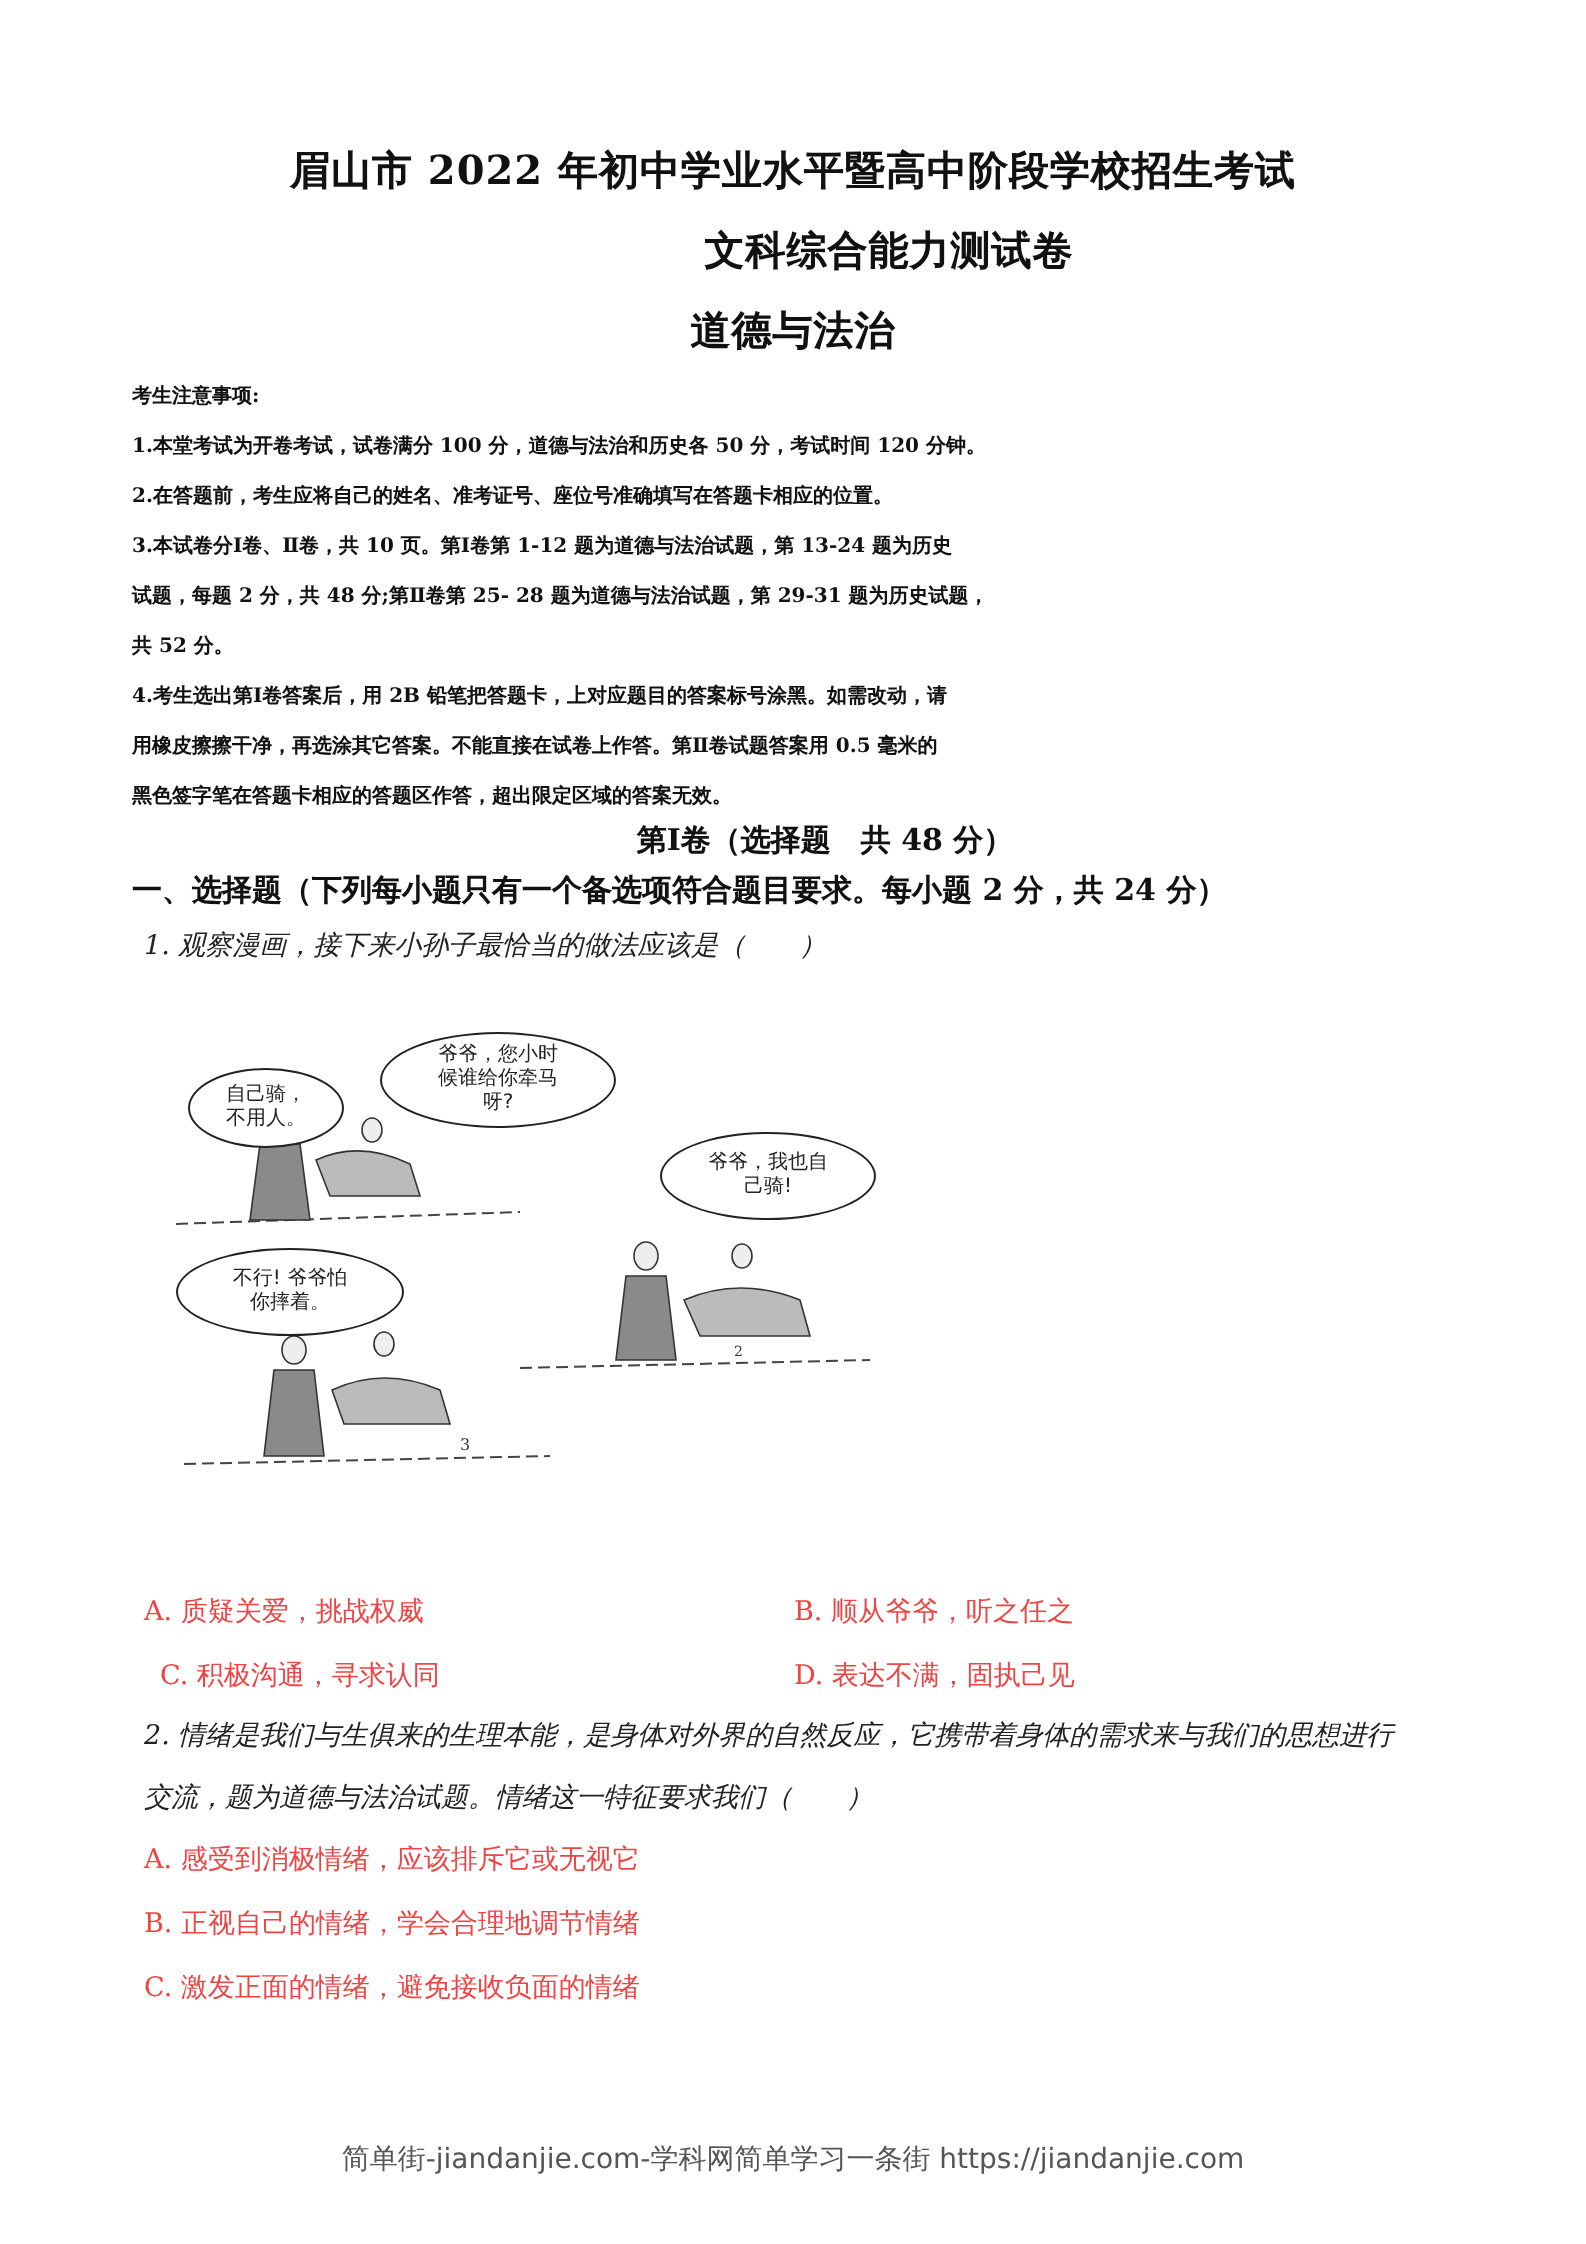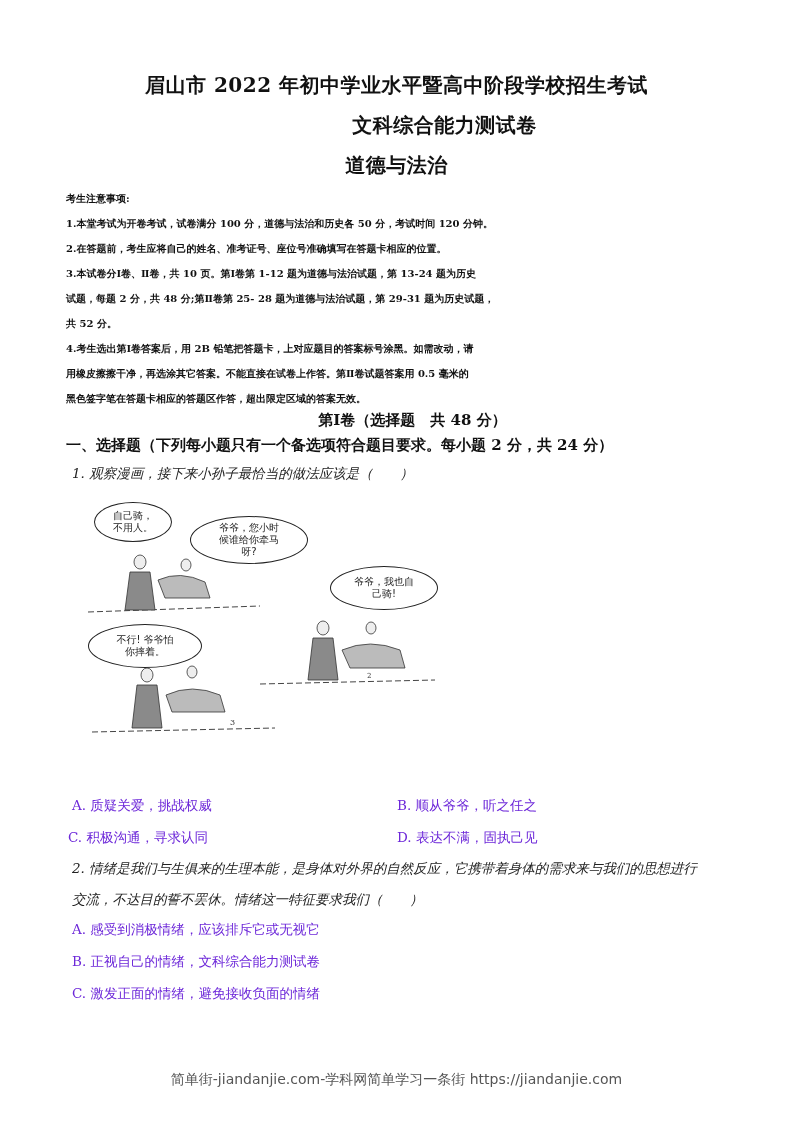--- a/index.html
+++ b/index.html
@@ -4,21 +4,21 @@
 <style>
   html, body { margin: 0; padding: 0; background: #fff; }
   body { width: 793px; height: 1122px; position: relative; overflow: hidden;
          font-family: "DejaVu Serif", "Liberation Serif", serif; color: #111; }
   .abs { position: absolute; }
   .title { left: 0; width: 793px; text-align: center; font-weight: bold; font-size: 20px; letter-spacing: 0.5px; }
   .notice { left: 66px; width: 665px; font-weight: bold; font-size: 10px; line-height: 25px; }
   .notice div { white-space: nowrap; }
   .section-head { font-weight: bold; font-size: 15px; }
   .q { left: 72px; font-size: 13.5px; line-height: 31px; color: #222; white-space: nowrap; font-style: italic; }
-  .opt { font-size: 13.5px; color: #6d28d9; white-space: nowrap; }
+  .opt { font-size: 13.5px; color: #ef4444; white-space: nowrap; }
   .footer { left: 0; width: 793px; text-align: center; font-family: "DejaVu Sans", sans-serif; font-size: 14px; color: #555; }
   .comic { left: 80px; top: 500px; width: 360px; height: 250px; }
   .bubble { position: absolute; border: 1.5px solid #222; border-radius: 50%; background: #fff;
             font-family: "DejaVu Sans", sans-serif; font-size: 10px; text-align: center; line-height: 12px;
             display: flex; align-items: center; justify-content: center; color: #222; }
 </style>
 </head>
 <body>
 
 <div class="abs title" style="top:72px;">眉山市 2022 年初中学业水平暨高中阶段学校招生考试</div>
@@ -59,38 +59,38 @@
       <path d="M262 150 Q290 138 320 150 L325 168 L270 168 Z" fill="#bbb"></path>
       <ellipse cx="291" cy="128" rx="5" ry="6" fill="#eee"></ellipse>
       <ellipse cx="67" cy="175" rx="6" ry="7" fill="#eee"></ellipse>
       <path d="M57 185 L77 185 L82 228 L52 228 Z"></path>
       <path d="M86 195 Q112 183 140 195 L145 212 L92 212 Z" fill="#bbb"></path>
       <ellipse cx="112" cy="172" rx="5" ry="6" fill="#eee"></ellipse>
     </g>
     <text x="287" y="178" font-size="7" fill="#333">2</text>
     <text x="150" y="225" font-size="8" fill="#333">3</text>
   </svg>
-  <div class="bubble" style="left:14px;top:2px;width:76px;height:38px;white-space:pre-line;">自己骑，
+  <div class="bubble" style="left:14px;top:34px;width:76px;height:38px;white-space:pre-line;">自己骑，
 不用人。</div>
   <div class="bubble" style="left:110px;top:16px;width:116px;height:46px;white-space:pre-line;">爷爷，您小时
 候谁给你牵马
 呀?</div>
   <div class="bubble" style="left:8px;top:124px;width:112px;height:42px;white-space:pre-line;">不行! 爷爷怕
 你摔着。</div>
   <div class="bubble" style="left:250px;top:66px;width:106px;height:42px;white-space:pre-line;">爷爷，我也自
 己骑!</div>
 </div>
 
 <div class="abs opt" style="top:797px; left:72px;">A. 质疑关爱，挑战权威</div>
 <div class="abs opt" style="top:797px; left:397px;">B. 顺从爷爷，听之任之</div>
-<div class="abs opt" style="top:829px; left:68px;">C. 积极沟通，寻求认同</div>
+<div class="abs opt" style="top:829px; left:80px;">C. 积极沟通，寻求认同</div>
 <div class="abs opt" style="top:829px; left:397px;">D. 表达不满，固执己见</div>
 
 <div class="abs q" style="top:853px; line-height:31px;">
   <div>2. 情绪是我们与生俱来的生理本能，是身体对外界的自然反应，它携带着身体的需求来与我们的思想进行</div>
-  <div>交流，不达目的誓不罢休。情绪这一特征要求我们（　　）</div>
+  <div>交流，题为道德与法治试题。情绪这一特征要求我们（　　）</div>
 </div>
 
 <div class="abs opt" style="top:921px; left:72px;">A.  感受到消极情绪，应该排斥它或无视它</div>
-<div class="abs opt" style="top:953px; left:72px;">B.  正视自己的情绪，文科综合能力测试卷</div>
+<div class="abs opt" style="top:953px; left:72px;">B.  正视自己的情绪，学会合理地调节情绪</div>
 <div class="abs opt" style="top:985px; left:72px;">C.  激发正面的情绪，避免接收负面的情绪</div>
 
 <div class="abs footer" style="top:1071px;">简单街-jiandanjie.com-学科网简单学习一条街 https://jiandanjie.com</div>
 
 </body></html>

